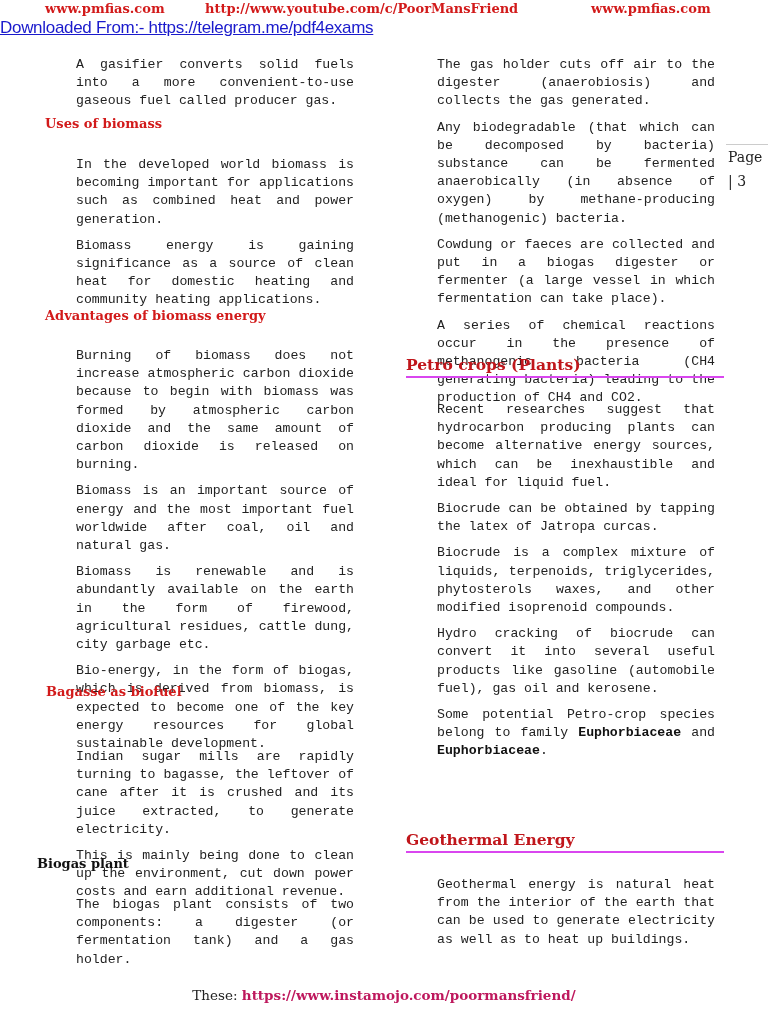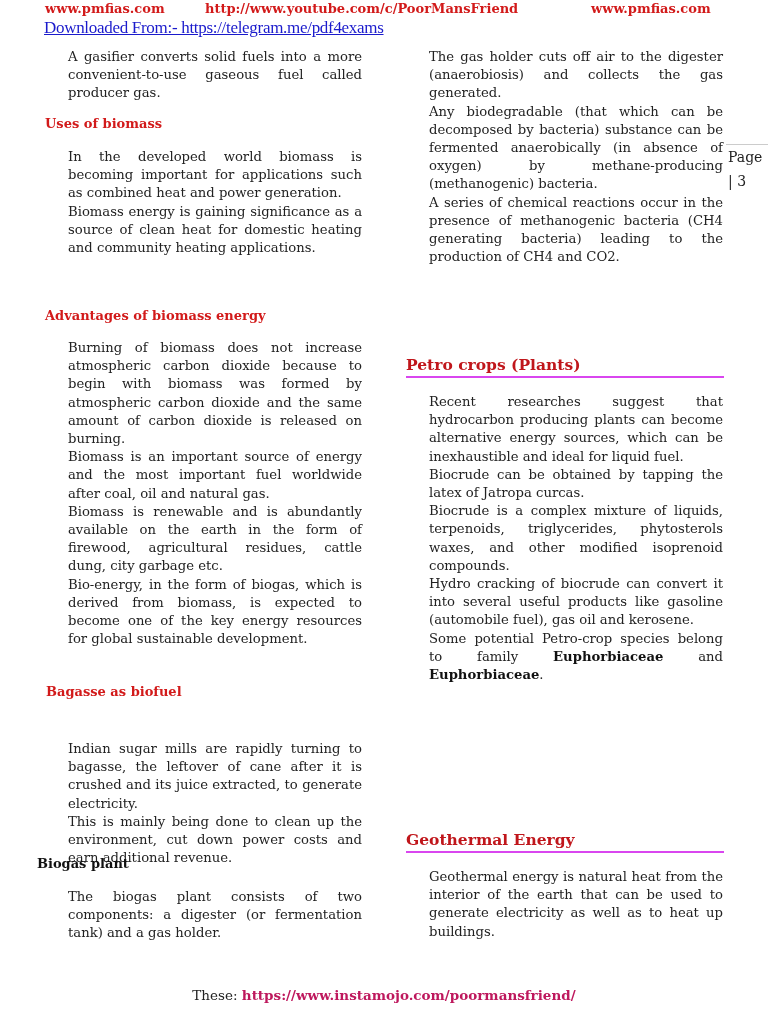--- a/index.html
+++ b/index.html
@@ -1,22 +1,22 @@
 <!DOCTYPE html>
 <html><head>
 <meta charset="utf-8">
 <style>
   html, body { margin: 0; padding: 0; background: #fff; }
   body { width: 768px; height: 1024px; position: relative; overflow: hidden;
          font-family: "DejaVu Serif", serif; color: #222; }
   .hdr { position: absolute; top: 0; left: 0; width: 768px; height: 20px; font-family: "DejaVu Serif", serif; font-weight: bold; font-size: 13px; color: #d21a1a; }
   .hdr span { position: absolute; top: 1px; }
-  .dl { position: absolute; top: 18px; left: 0; font-family: Liberation Serif, serif; font-size: 17px; color: #1a1acc; text-decoration: underline; letter-spacing: -0.3px; padding-left: 44px; }
+  .dl { position: absolute; top: 18px; left: 0; font-family: Liberation Sans, sans-serif; font-size: 17px; color: #1a1acc; text-decoration: underline; letter-spacing: -0.3px; }
   .col { position: absolute; font-size: 13.2px; line-height: 18.2px; }
-  .col p { margin: 0; text-align: justify; }
+  .col p { margin: 8px; text-align: justify; font-family: Liberation Mono, monospace; }
   .colL { left: 68px; width: 294px; }
   .colR { left: 429px; width: 294px; }
   .h-red { position: absolute; font-weight: bold; color: #d21a1a; font-size: 13px; }
   .h-black { position: absolute; font-weight: bold; color: #111; font-size: 13px; }
   .h-big { position: absolute; left: 406px; width: 318px; font-weight: bold; color: #c0161b; font-size: 15.5px; border-bottom: 2px solid #d946ef; padding-bottom: 2px; }
   .pagebox { position: absolute; left: 726px; top: 144px; width: 42px; border-top: 1px solid #ccc; font-size: 14px; line-height: 24px; color: #222; padding-left: 2px; }
   .notes { position: absolute; top: 987px; left: 0; width: 768px; text-align: center; font-size: 13.5px; }
   .notes .lbl { color: #222; }
   .notes .link { color: #be185d; font-weight: bold; }
   b { color: #111; }
@@ -61,20 +61,21 @@
 </div>
 
 <div class="h-black" style="left:37px; top:856px">Biogas plant</div>
 <div class="col colL" style="top:888px">
   <p>The biogas plant consists of two components: a digester (or fermentation tank) and a gas holder.</p>
 </div>
 
 <div class="col colR" style="top:48px">
   <p>The gas holder cuts off air to the digester (anaerobiosis) and collects the gas generated.</p>
   <p>Any biodegradable (that which can be decomposed by bacteria) substance can be fermented anaerobically (in absence of oxygen) by methane-producing (methanogenic) bacteria.</p>
+  <p>Cowdung or faeces are collected and put in a biogas digester or fermenter (a large vessel in which fermentation can take place).</p>
   <p>A series of chemical reactions occur in the presence of methanogenic bacteria (CH4 generating bacteria) leading to the production of CH4 and CO2.</p>
 </div>
 
 <div class="h-big" style="top:355px">Petro crops (Plants)</div>
 <div class="col colR" style="top:393px">
   <p>Recent researches suggest that hydrocarbon producing plants can become alternative energy sources, which can be inexhaustible and ideal for liquid fuel.</p>
   <p>Biocrude can be obtained by tapping the latex of Jatropa curcas.</p>
   <p>Biocrude is a complex mixture of liquids, terpenoids, triglycerides, phytosterols waxes, and other modified isoprenoid compounds.</p>
   <p>Hydro cracking of biocrude can convert it into several useful products like gasoline (automobile fuel), gas oil and kerosene.</p>
   <p><span>Some potential Petro-crop species belong to family </span><b>Euphorbiaceae</b><span> and </span><b>Euphorbiaceae</b><span>.</span></p>

